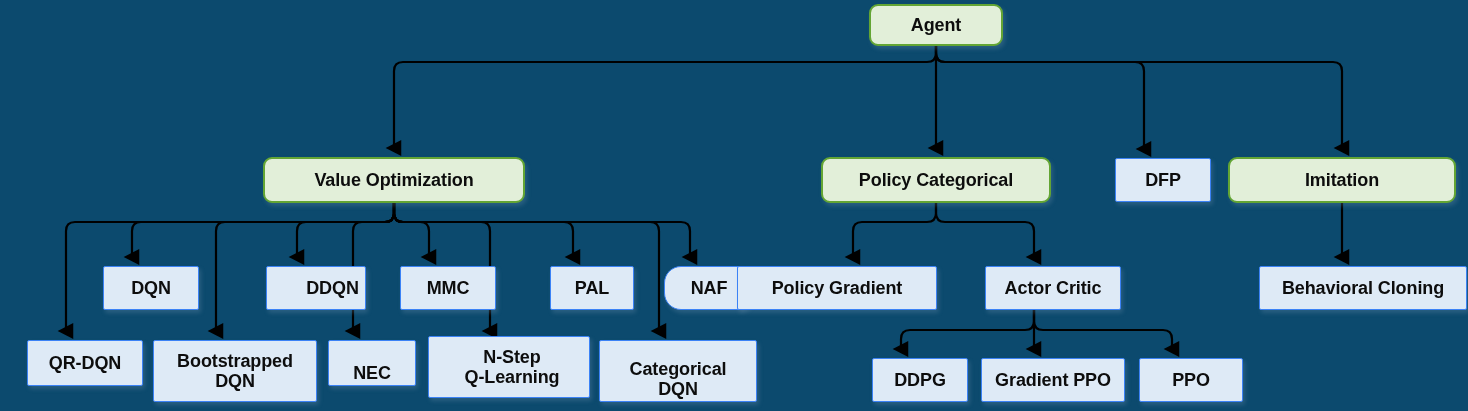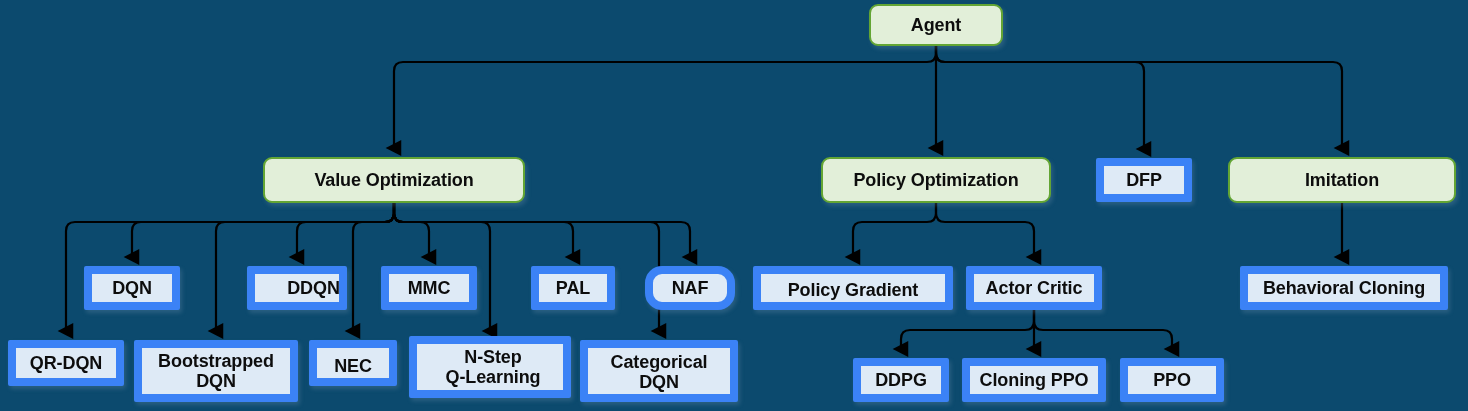--- a/index.html
+++ b/index.html
@@ -30,22 +30,23 @@
     z-index:3;
     box-shadow:2px 3px 4px rgba(120,150,180,0.28);
   }
   .node.green{
     background:#e2efd9;
     border:2.5px solid #63a534;
     border-radius:9px;
   }
   .node.blue{
     background:#deeaf6;
-    border:8px solid #3b82f6;
+    border:1px solid #3b82f6;
     border-radius:2px;
+    margin-left:19px;
   }
   .node .lbl{ display:block; white-space:pre-line; }
 </style>
 </head>
 <body>
 
 <div id="canvas">
   <svg id="wires" viewBox="0 0 1468 411">
     <defs>
       <marker id="ah" markerWidth="9" markerHeight="9" refX="4.2" refY="4.2" orient="auto" markerUnits="strokeWidth">
@@ -161,21 +162,21 @@
       </g>
   </svg>
   <div id="node-layer">
       <div class="node green" style="left: 869px; top: 4px; width: 134px; height: 42px;">
         <span class="lbl">Agent</span>
       </div>
       <div class="node green" style="left: 263px; top: 157px; width: 262px; height: 46px;">
         <span class="lbl">Value Optimization</span>
       </div>
       <div class="node green" style="left: 821px; top: 157px; width: 230px; height: 46px;">
-        <span class="lbl">Policy Optimization</span>
+        <span class="lbl">Policy Categorical</span>
       </div>
       <div class="node blue" style="left: 1096px; top: 158px; width: 96px; height: 44px;">
         <span class="lbl">DFP</span>
       </div>
       <div class="node green" style="left: 1228px; top: 157px; width: 228px; height: 46px;">
         <span class="lbl">Imitation</span>
       </div>
       <div class="node blue" style="left: 84px; top: 266px; width: 96px; height: 44px;">
         <span class="lbl">DQN</span>
       </div>
@@ -184,21 +185,21 @@
       </div>
       <div class="node blue" style="left: 381px; top: 266px; width: 96px; height: 44px;">
         <span class="lbl">MMC</span>
       </div>
       <div class="node blue" style="left: 531px; top: 266px; width: 84px; height: 44px;">
         <span class="lbl">PAL</span>
       </div>
       <div class="node blue" style="left: 645px; top: 266px; width: 90px; height: 44px; border-radius: 17px;">
         <span class="lbl">NAF</span>
       </div>
-      <div class="node blue" style="left: 753px; top: 266px; width: 200px; height: 44px; align-items: flex-end;">
+      <div class="node blue" style="left: 718px; top: 266px; width: 200px; height: 44px;">
         <span class="lbl">Policy Gradient</span>
       </div>
       <div class="node blue" style="left: 966px; top: 266px; width: 136px; height: 44px;">
         <span class="lbl">Actor Critic</span>
       </div>
       <div class="node blue" style="left: 1240px; top: 266px; width: 208px; height: 44px;">
         <span class="lbl">Behavioral Cloning</span>
       </div>
       <div class="node blue" style="left: 8px; top: 340px; width: 116px; height: 46px;">
         <span class="lbl">QR-DQN</span>
@@ -215,19 +216,19 @@
 Q-Learning</span>
       </div>
       <div class="node blue" style="left: 580px; top: 340px; width: 158px; height: 62px; align-items: flex-end;">
         <span class="lbl">Categorical
 DQN</span>
       </div>
       <div class="node blue" style="left: 853px; top: 358px; width: 96px; height: 44px;">
         <span class="lbl">DDPG</span>
       </div>
       <div class="node blue" style="left: 962px; top: 358px; width: 144px; height: 44px;">
-        <span class="lbl">Cloning PPO</span>
+        <span class="lbl">Gradient PPO</span>
       </div>
       <div class="node blue" style="left: 1120px; top: 358px; width: 104px; height: 44px;">
         <span class="lbl">PPO</span>
       </div>
     </div>
 </div>
 
 </body></html>

